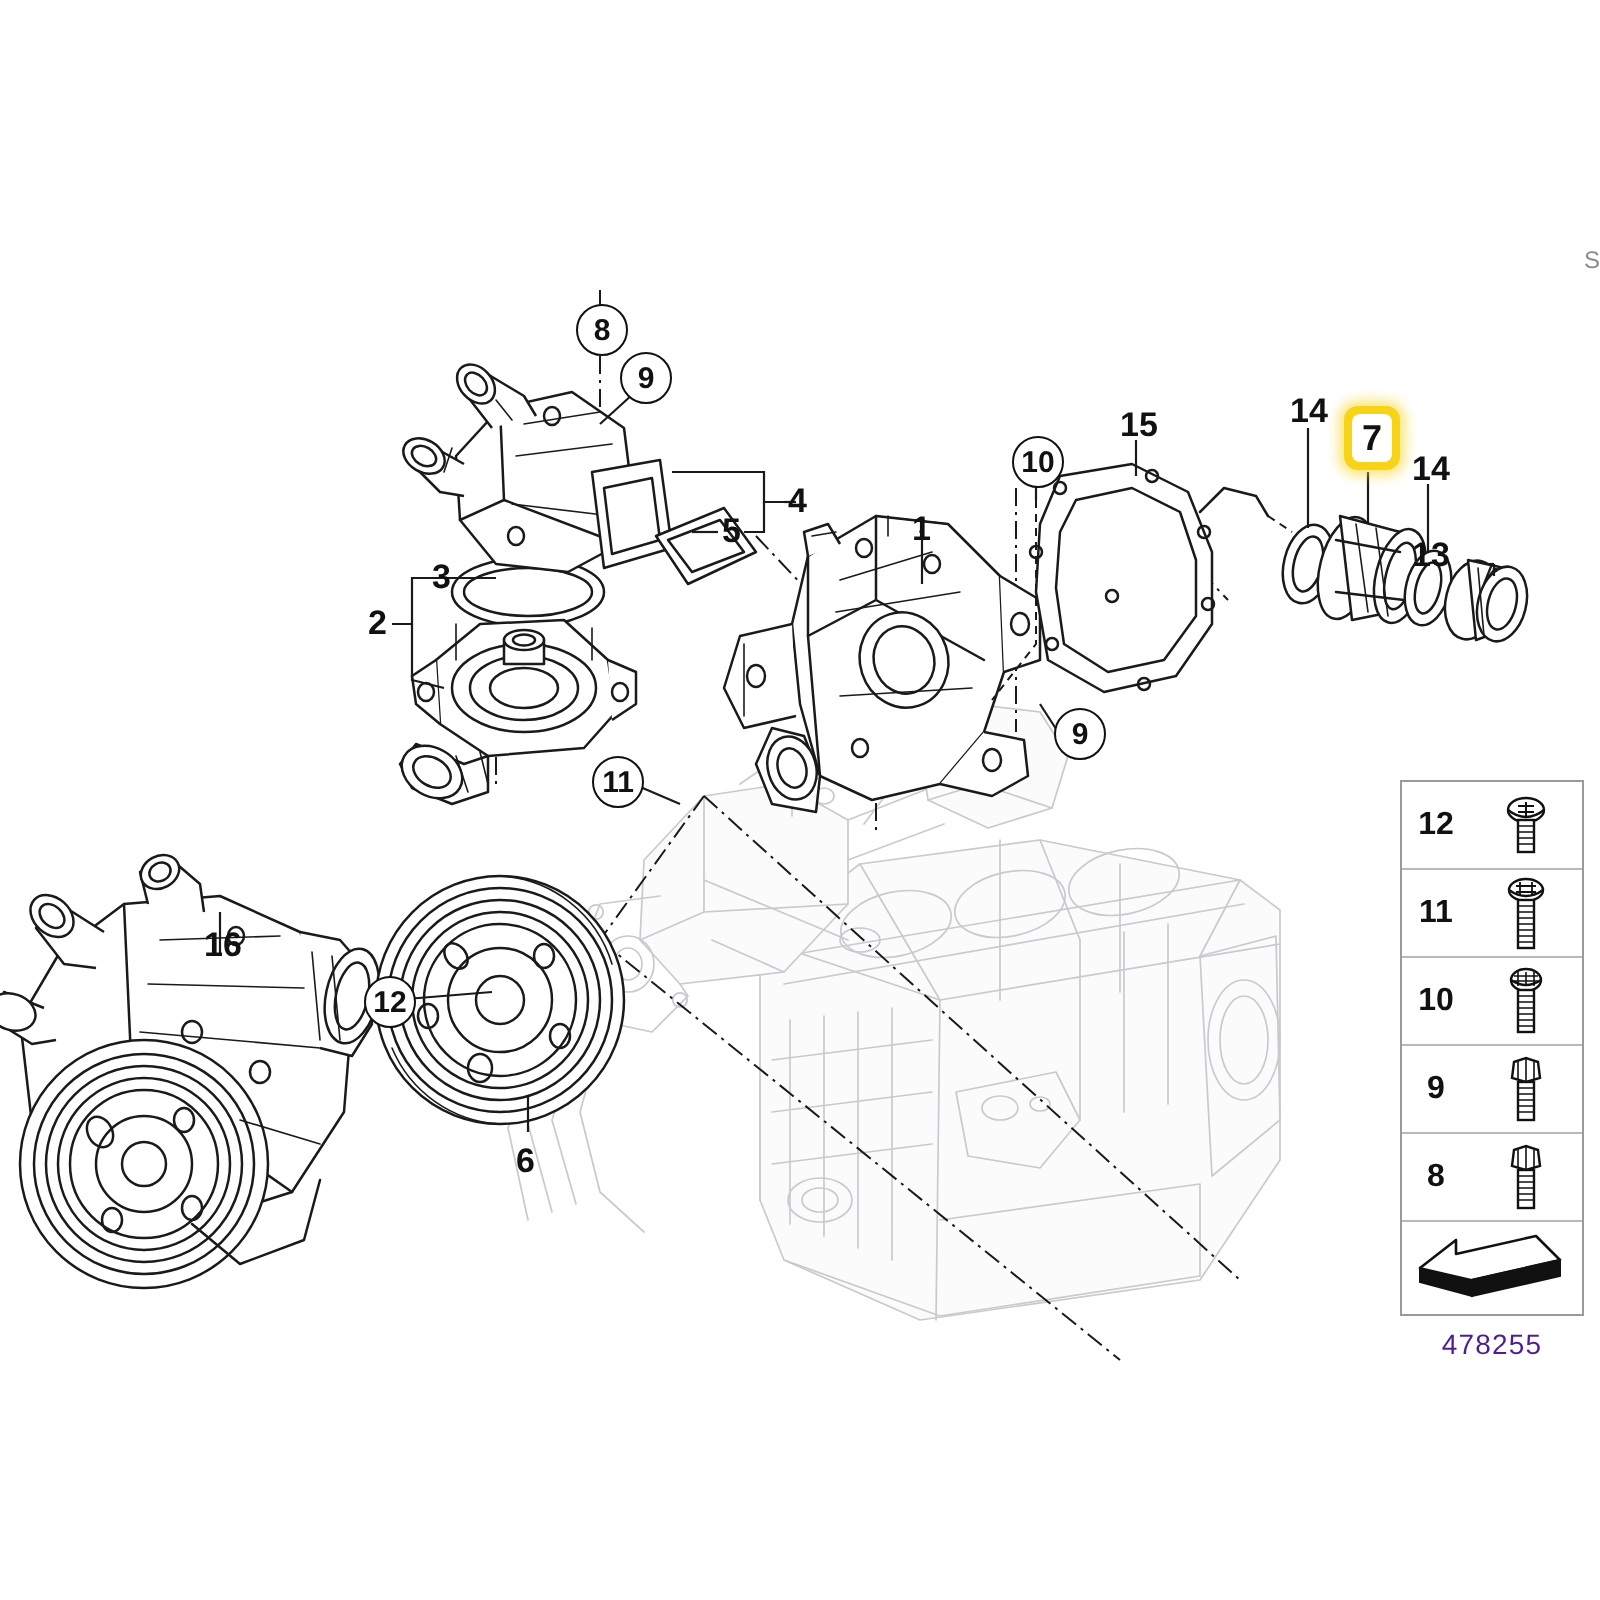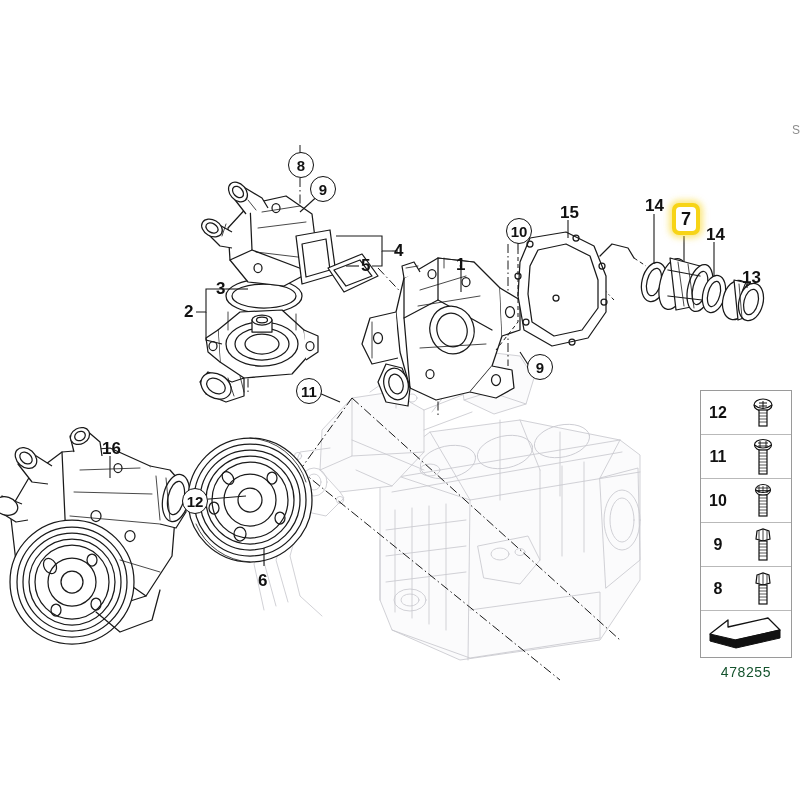--- a/index.html
+++ b/index.html
@@ -69,21 +69,21 @@
     width:34px;text-align:center;
     color:#111;
   }
   .legend-ico{flex:1;display:flex;align-items:center;justify-content:center;}
   #legend-code{
     position:absolute;
     left:700px;top:664px;
     width:92px;
     text-align:center;
     font-size:14px;
-    color:#14532d;
+    color:#4c1d95;
     letter-spacing:.6px;
   }
   #edge-mark{
     position:absolute;
     right:0px;top:123px;
     font-size:12px;
     color:#8c8c8c;
   }
 </style>
 </head>
@@ -434,23 +434,23 @@
   <div class="callout circled" style="left:506px;top:218px;">10</div>
   <div class="callout" style="left:560px;top:204px;">15</div>
   <div class="callout circled" style="left:527px;top:354px;">9</div>
   <div class="callout" style="left:645px;top:197px;">14</div>
 
   <div class="callout hl" style="left:672px;top:203px;">
     <span class="chip">7</span>
   </div>
 
   <div class="callout" style="left:706px;top:226px;">14</div>
-  <div class="callout" style="left:706px;top:269px;margin-left:36px;">13</div>
+  <div class="callout" style="left:706px;top:269px;">13</div>
   <div class="callout circled" style="left:296px;top:378px;">11</div>
-  <div class="callout" style="left:102px;top:440px;">16</div>
+  <div class="callout" style="left:102px;top:464px;">16</div>
   <div class="callout circled" style="left:182px;top:488px;">12</div>
   <div class="callout" style="left:258px;top:572px;">6</div>
 
   <div id="legend">
 
     <div class="legend-row">
       <span class="legend-num">12</span>
       <span class="legend-ico">
         <svg width="34" height="34" viewBox="0 0 34 34">
           <ellipse cx="17" cy="9" rx="9" ry="6" fill="#fff" stroke="#111" stroke-width="1.2"></ellipse>

